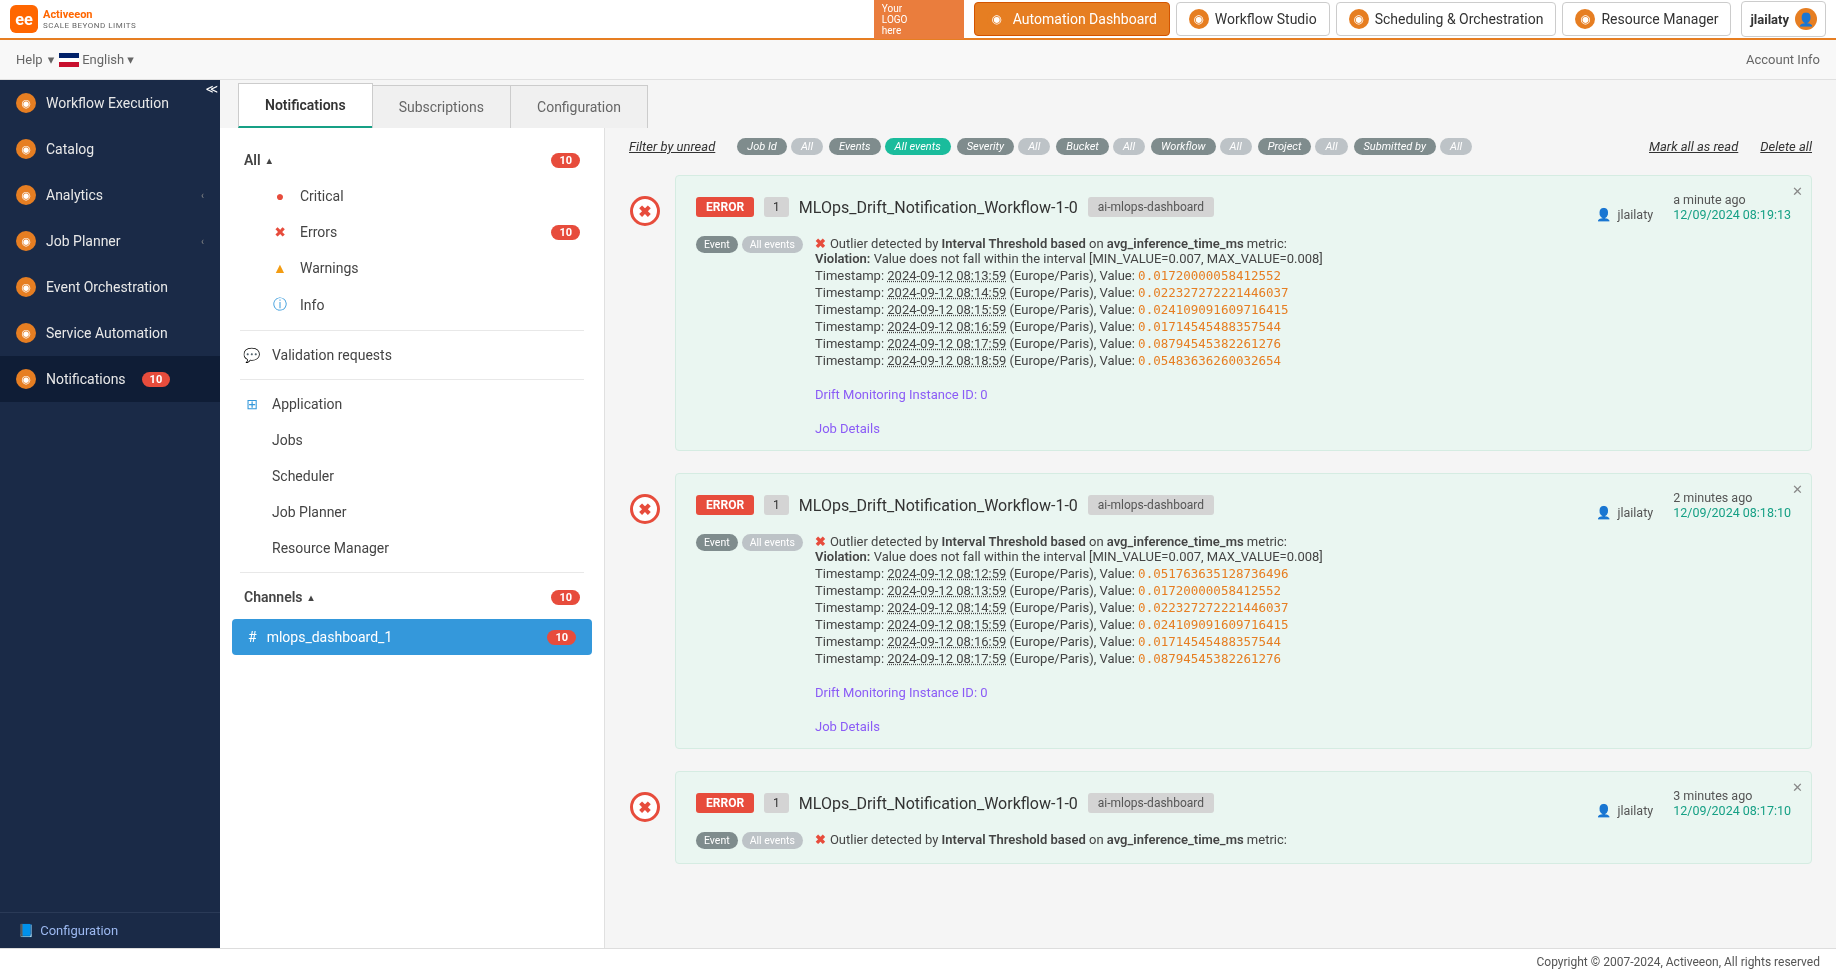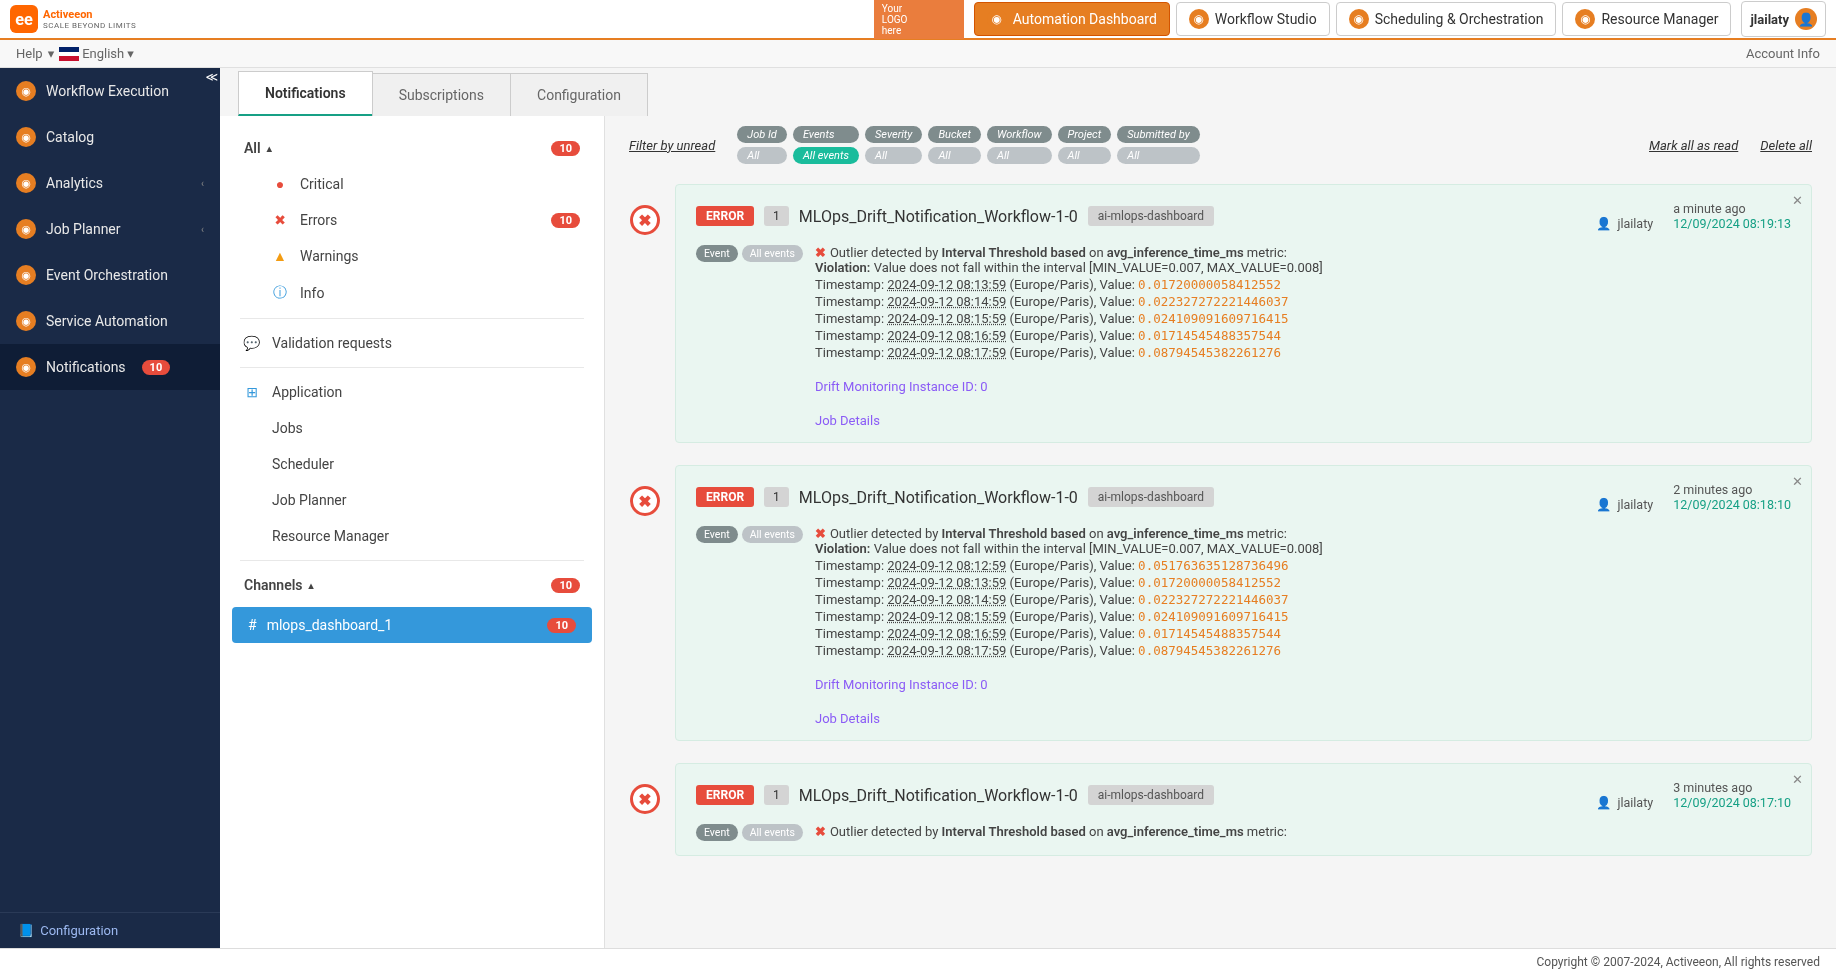--- a/index.html
+++ b/index.html
@@ -12,21 +12,21 @@
 .logo-sub { font-size: 8px; color: #666; display: block; letter-spacing: 0.5px; font-weight: normal; }
 .logo-box { width: 90px; height: 40px; background: #ea7d3d; display: flex; align-items: center; padding: 4px; font-size: 10px; color: #fff; line-height: 11px; margin-left: auto; }
 .nav-buttons { display: flex; gap: 6px; }
 .nav-btn { display: flex; align-items: center; gap: 6px; padding: 6px 12px; border: 1px solid #ccc; border-radius: 4px; background: #fff; cursor: pointer; font-size: 14px; color: #333; }
 .nav-btn.active { background: #e67e22; color: #fff; border-color: #d35400; }
 .nav-btn .icon-o { width: 20px; height: 20px; border-radius: 50%; background: #e67e22; display: flex; align-items: center; justify-content: center; color: #fff; font-size: 12px; }
 .user-btn { display: flex; align-items: center; gap: 6px; padding: 6px 8px; border: 1px solid #ccc; border-radius: 4px; background: #fff; cursor: pointer; font-weight: bold; }
 .user-btn .icon-o { width: 22px; height: 22px; border-radius: 50%; background: #e67e22; color: #fff; display: flex; align-items: center; justify-content: center; }
 
 
-.subhead { height: 28px; background: #f8f8f8; border-bottom: 1px solid #e0e0e0; display: flex; align-items: center; padding: 0 16px; font-size: 13px; color: #666; }
+.subhead { height: 40px; background: #f8f8f8; border-bottom: 1px solid #e0e0e0; display: flex; align-items: center; padding: 0 16px; font-size: 13px; color: #666; }
 .help-ln { display: flex; align-items: center; gap: 5px; cursor: pointer; }
 .lang { display: flex; align-items: center; gap: 3px; margin-left: 5px; cursor: pointer; }
 .flag { width: 20px; height: 14px; background: linear-gradient(180deg,#012169 0 33%,#fff 33% 66%,#c8102e 66% 100%); display: inline-block; }
 .acct-info { margin-left: auto; cursor: pointer; }
 
 
 .main-row { flex: 1; display: flex; min-height: 0; }
 .left-nav { width: 220px; background: #1a2a47; color: #fff; position: relative; display: flex; flex-direction: column; }
 .collapse-handle { position: absolute; top: 2px; right: 2px; color: #fff; cursor: pointer; font-size: 12px; }
 .lnav-item { display: flex; align-items: center; gap: 10px; padding: 13px 16px; cursor: pointer; font-size: 14px; color: #e8e8e8; }
@@ -53,21 +53,21 @@
 .filt-sub { padding-left: 52px !important; }
 .filt-ico { margin-right: 12px; display: inline-flex; width: 16px; justify-content: center; }
 .filt-sep { border-top: 1px solid #e8e8e8; margin: 6px 20px; }
 .channel-active { background: #3498db; color: #fff; border-radius: 4px; margin: 4px 12px; padding: 10px 16px; }
 .channel-active .cnt { background: #e74c3c; }
 
 
 .notifs { flex: 1; display: flex; flex-direction: column; min-width: 0; }
 .filterbar { padding: 10px 24px; display: flex; align-items: center; gap: 22px; flex-wrap: wrap; font-style: italic; }
 .filterbar .lnk { text-decoration: underline; color: #333; cursor: pointer; font-size: 13px; }
-.chip-grp { display: flex; gap: 4px; flex-direction: column; }
+.chip-grp { display: flex; gap: 4px; }
 .chip { background: #95a5a6; color: #fff; padding: 2px 10px; border-radius: 10px; font-size: 11px; cursor: pointer; }
 .chip.sel { background: #1abc9c; }
 .chip.lbl { background: #7f8c8d; }
 .chip.opt { background: #bdc3c7; }
 .right-actions { margin-left: auto; display: flex; gap: 22px; }
 
 .notif-list { flex: 1; overflow-y: auto; padding: 10px 24px 30px 24px; }
 .notif-card { background: #eaf6f1; border: 1px solid #d5ece2; border-radius: 4px; margin-bottom: 22px; padding: 16px 20px 14px 20px; position: relative; }
 .dismiss-ico { position: absolute; top: 20px; left: -46px; width: 30px; height: 30px; border-radius: 50%; border: 3px solid #e74c3c; background: #fff; color: #e74c3c; display: flex; align-items: center; justify-content: center; font-weight: bold; cursor: pointer; font-size: 16px; }
 .card-head { display: flex; align-items: center; gap: 10px; }
@@ -320,20 +320,21 @@
                   <span class="chip opt">All events</span>
                 </div>
                 <div class="body-text">
                   <div><span class="red-x">✖</span><span>Outlier detected by </span><b>Interval Threshold based</b><span> on </span><b>avg_inference_time_ms</b><span> metric:</span></div>
                   <div><b>Violation:</b><span> Value does not fall within the interval [MIN_VALUE=0.007, MAX_VALUE=0.008]</span></div>
                   <div class="ts-line">Timestamp: <span class="tstamp">2024-09-12 08:13:59</span> (Europe/Paris), Value: <span class="ts-val">0.01720000058412552</span></div>
                   <div class="ts-line">Timestamp: <span class="tstamp">2024-09-12 08:14:59</span> (Europe/Paris), Value: <span class="ts-val">0.022327272221446037</span></div>
                   <div class="ts-line">Timestamp: <span class="tstamp">2024-09-12 08:15:59</span> (Europe/Paris), Value: <span class="ts-val">0.024109091609716415</span></div>
                   <div class="ts-line">Timestamp: <span class="tstamp">2024-09-12 08:16:59</span> (Europe/Paris), Value: <span class="ts-val">0.01714545488357544</span></div>
                   <div class="ts-line">Timestamp: <span class="tstamp">2024-09-12 08:17:59</span> (Europe/Paris), Value: <span class="ts-val">0.08794545382261276</span></div>
+                  <div class="ts-line">Timestamp: <span class="tstamp">2024-09-12 08:18:59</span> (Europe/Paris), Value: <span class="ts-val">0.05483636260032654</span></div>
                   <div class="link-line">Drift Monitoring Instance ID: 0</div>
                   <div class="link-line">Job Details</div>
                 </div>
               </div>
             </div>
             <div class="notif-card" style="margin-left: 46px;">
               <div class="dismiss-ico">✖</div>
               <div class="card-head">
                 <span class="sev-badge">ERROR</span>
                 <span class="num-badge">1</span>

